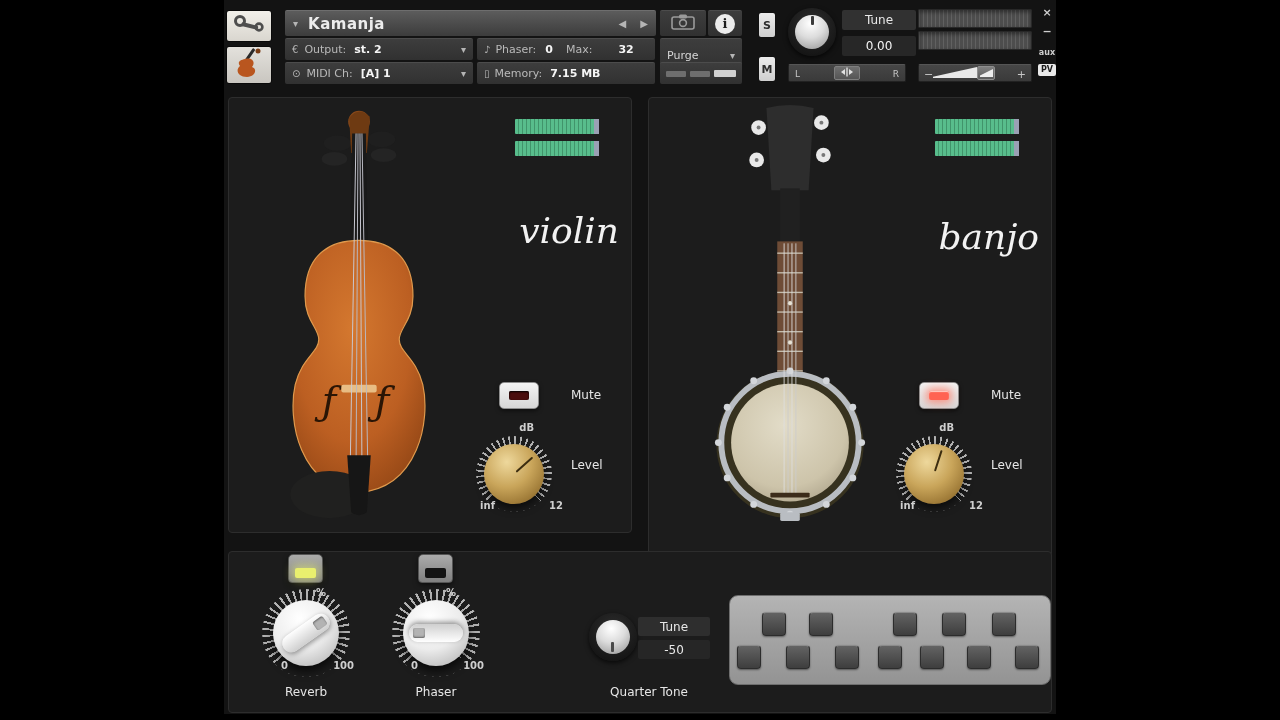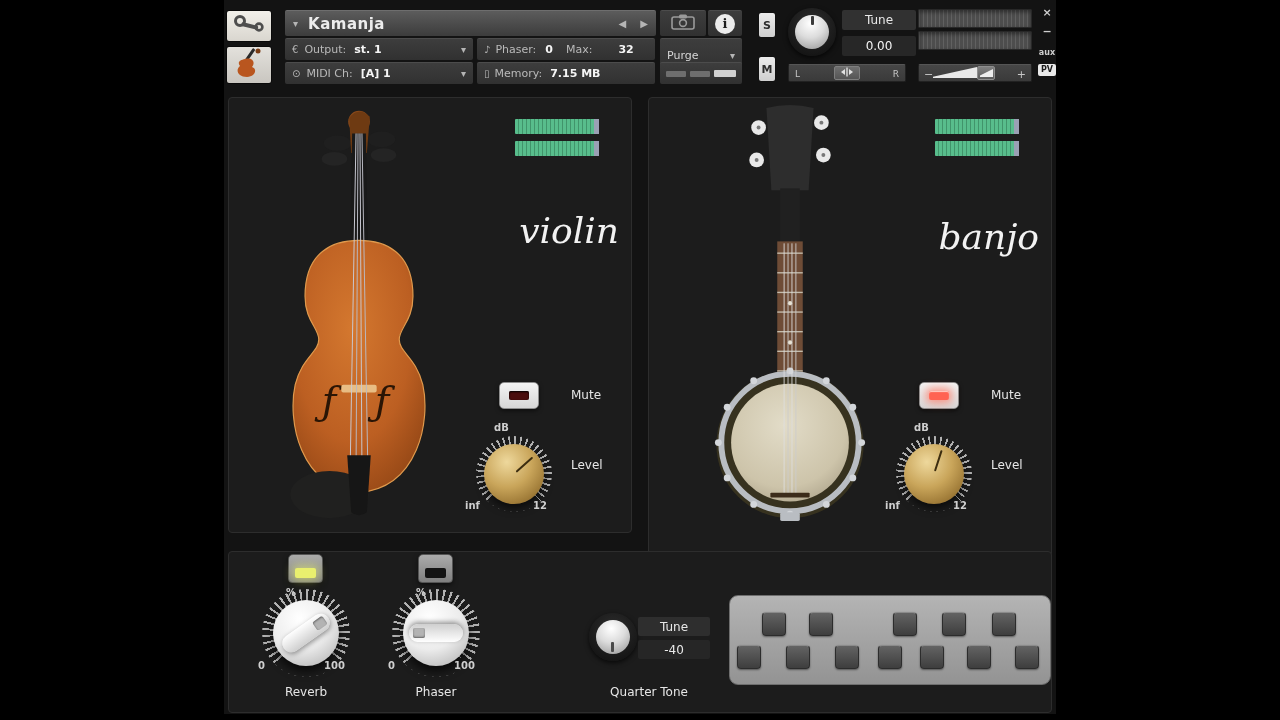--- a/index.html
+++ b/index.html
@@ -31,21 +31,21 @@
   .aux-txt { color:#cfcfcf; font-size:8px; font-weight:bold; text-align:center; }
 
   
   .panel { background:#1c1c1c; border:1px solid #2d2d2d; border-radius:4px; }
   .gmeter { background:repeating-linear-gradient(90deg,#58bd8c 0 3px,#41946b 3px 4px); position:absolute;
             border-radius:1px; }
   .gmeter::after { content:""; position:absolute; right:0; top:0; bottom:0; width:5px; background:#9aa0b4; }
   .script-name { font-family:"DejaVu Serif", serif; font-style:italic; font-size:36px; color:#f2f2f2;
                  text-align:right; }
   .panel-lbl { color:#e6e6e6; font-size:12px; }
-  .tiny-lbl { color:#cfcfcf; font-size:10px; font-weight:bold; text-align:left; }
+  .tiny-lbl { color:#cfcfcf; font-size:10px; font-weight:bold; text-align:right; }
 
   .mute-btn { background:linear-gradient(180deg,#f4f4f4,#d6d6d6); border:1px solid #8e8e8e; border-radius:5px;
               display:flex; align-items:center; justify-content:center; box-shadow:0 2px 4px rgba(0,0,0,.5); }
   .led { width:20px; height:9px; border-radius:2px; }
   .led.off { background:#4a0d0d; box-shadow:inset 0 1px 2px #000; }
   .led.on  { background:#ff6352; box-shadow:0 0 9px 3px rgba(255,120,100,.75), inset 0 1px 1px #ffd0c8; }
 
   
   .ticks { position:absolute; border-radius:50%;
            background:repeating-conic-gradient(from 226deg, rgba(205,205,205,.85) 0deg 3deg, transparent 3deg 9.6deg); }
@@ -126,21 +126,21 @@
         </svg>
       </span>
     </div>
     <div class="abs hdr-box" style="left:484px; top:10px; width:34px; height:26px; justify-content:center;">
       <span style="width:20px; height:20px; border-radius:50%; background:#ececec; color:#1e1e1e; font-weight:bold; font-size:13px; font-family:'DejaVu Serif',serif; display:flex; align-items:center; justify-content:center;">i</span>
     </div>
 
     <div class="abs hdr-box" style="left:61px; top:38px; width:188px; height:22px; padding:0 7px;">
       <span class="small-ic">€</span>
       <span class="lbl" style="margin-left:6px;">Output:</span>
-      <span class="val" style="margin-left:8px;">st. 1</span>
+      <span class="val" style="margin-left:8px;">st. 2</span>
       <span class="small-ic" style="margin-left:auto;">▾</span>
     </div>
     <div class="abs hdr-box" style="left:253px; top:38px; width:178px; height:22px; padding:0 7px;">
       <span class="small-ic">♪</span>
       <span class="lbl" style="margin-left:5px;">Phaser:</span>
       <span class="val" style="margin-left:9px;">0</span>
       <span class="lbl" style="margin-left:13px;">Max:</span>
       <span class="val" style="margin-left:26px;">32</span>
     </div>
     <div class="abs hdr-box" style="left:436px; top:38px; width:82px; height:22px; padding:16px 7px;">
@@ -393,21 +393,21 @@
       <div class="ring-dark" style="inset:0;"></div>
       <div class="chrome" style="inset:7px;"></div>
       <div class="rot" style="transform: rotate(180deg);">
         <div class="abs" style="left:calc(50% - 1.5px); top:9px; width:3px; height:10px; background:#4a4a4a; border-radius:1px;"></div>
       </div>
     </div>
     <div class="abs dark-box" style="left:409px; top:65px; width:72px; height:19px;">
       <span>Tune</span>
     </div>
     <div class="abs dark-box" style="left:409px; top:88px; width:72px; height:19px; background:#262626;">
-      <span>-40</span>
+      <span>-50</span>
     </div>
     <div class="abs panel-lbl" style="left:355px; top:133px; width:130px; text-align:center;">Quarter Tone</div>
 
     <div class="abs kb" style="left:500px; top:43px; width:322px; height:90px;">
       <div class="key" style="left:32px;  top:16px;"></div>
       <div class="key" style="left:79px;  top:16px;"></div>
       <div class="key" style="left:163px; top:16px;"></div>
       <div class="key" style="left:212px; top:16px;"></div>
       <div class="key" style="left:262px; top:16px;"></div>
       <div class="key" style="left:7px;   top:49px;"></div>

